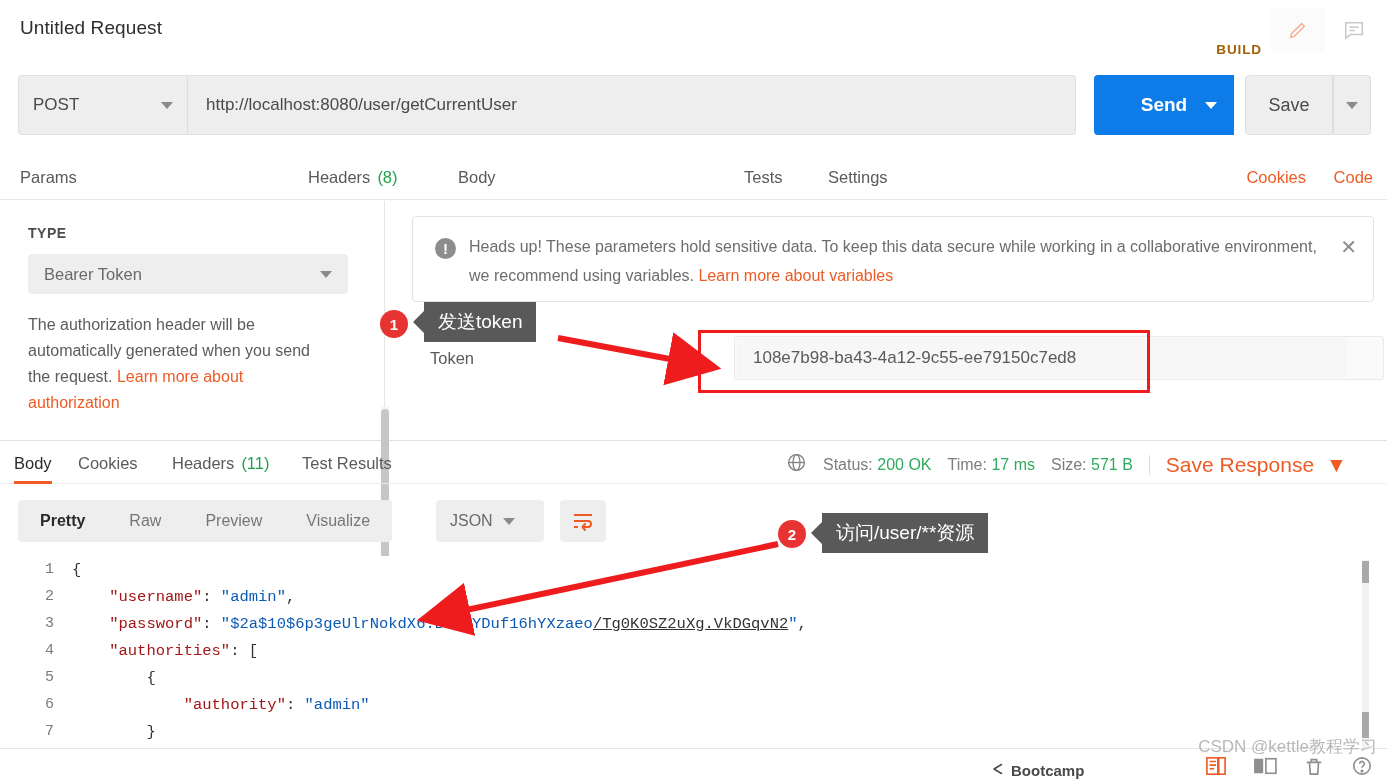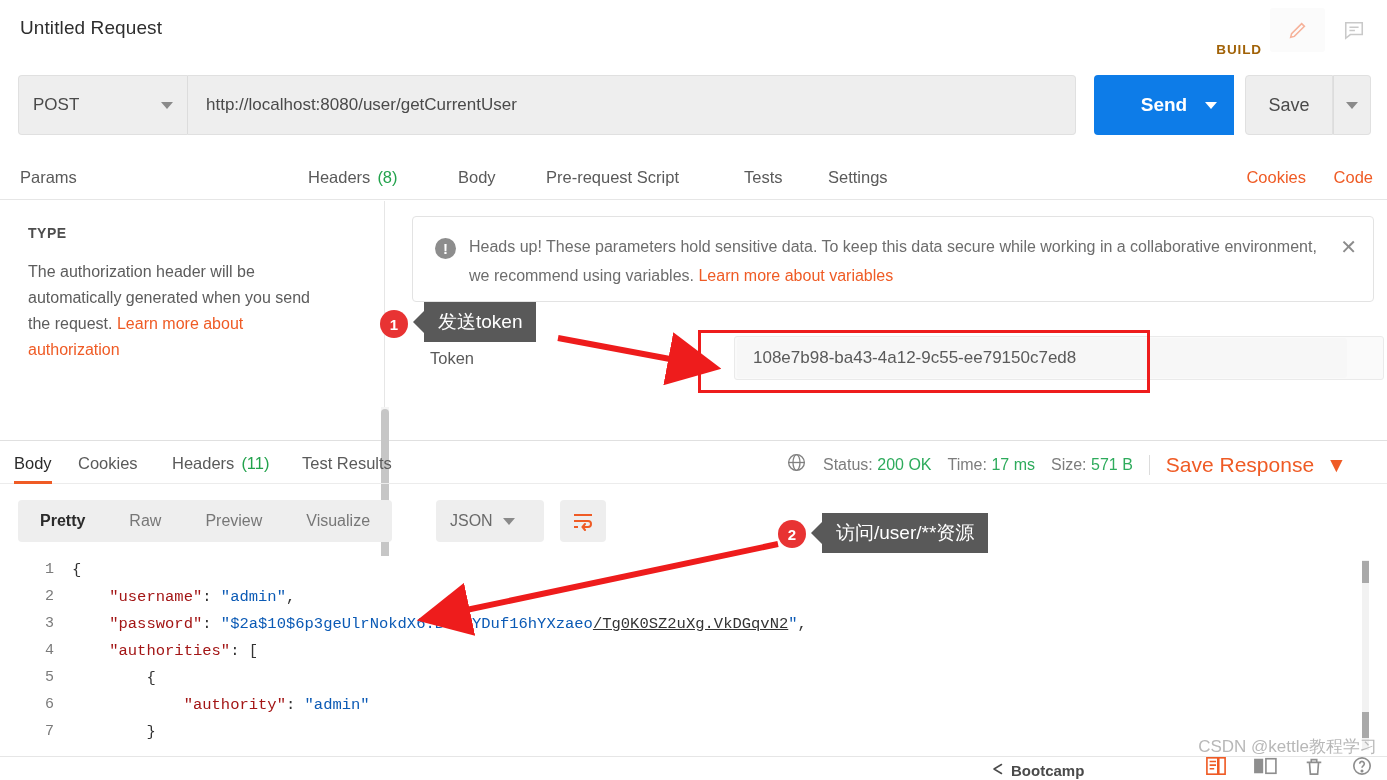--- a/index.html
+++ b/index.html
@@ -213,21 +213,21 @@
   .p { color: #333; }
   .u { text-decoration: underline; }
 
   
   .code-vtrack { position: absolute; right: 18px; top: 560px; width: 7px; height: 190px; background: #f2f2f2; }
   .code-vthumb1 { position: absolute; right: 18px; top: 561px; width: 7px; height: 22px; background: #a9a9a9; }
   .code-vthumb2 { position: absolute; right: 18px; top: 712px; width: 7px; height: 26px; background: #a9a9a9; }
 
   
   .footer {
-    position: absolute; left: 0; bottom: 0; width: 1387px; height: 24px;
+    position: absolute; left: 0; bottom: 0; width: 1387px; height: 32px;
     border-top: 1px solid #e6e6e6; background: #fff;
   }
   .bootcamp {
     position: absolute; left: 985px; bottom: 1px; display: flex; align-items: center; gap: 8px;
     font-size: 15px; color: #4a4a4a; font-weight: bold;
   }
   .f-icons { position: absolute; right: 14px; bottom: 0px; display: flex; align-items: flex-end; gap: 26px; }
 
   
   .badge {
@@ -294,40 +294,41 @@
     <div class="tab" style="left:20px;">
       <span>Params</span>
     </div>
     <div class="tab" style="left:308px;">
       <span>Headers</span>
       <span class="cnt-green">(8)</span>
     </div>
     <div class="tab" style="left:458px;">
       <span>Body</span>
     </div>
-    <div class="tab" style="left:546px;">
-      <span>Pre-request Script</span>
-    </div>
     <div class="tab" style="left:744px;">
       <span>Tests</span>
     </div>
     <div class="tab" style="left:828px;">
       <span>Settings</span>
     </div>
     <div class="tab" style="right:81px;">
       <span class="link-orange">Cookies</span>
     </div>
     <div class="tab" style="right:14px;justify-content:flex-end;">
       <span class="link-orange">Code</span>
     </div>
   </div>
 
   <div class="auth-area">
     <div class="auth-left">
       <div class="type-label">TYPE</div>
+      <div class="type-select">
+        <span class="t-text">Bearer Token</span>
+        <span class="caret"></span>
+      </div>
       <div class="auth-desc">
         <span>The authorization header will be automatically generated when you send the request. </span><a href="#">Learn more about authorization</a>
       </div>
     </div>
 
     <div class="vscroll-track"></div>
     <div class="vscroll-thumb"></div>
 
     <div class="auth-right">
       <div class="warn-box">

